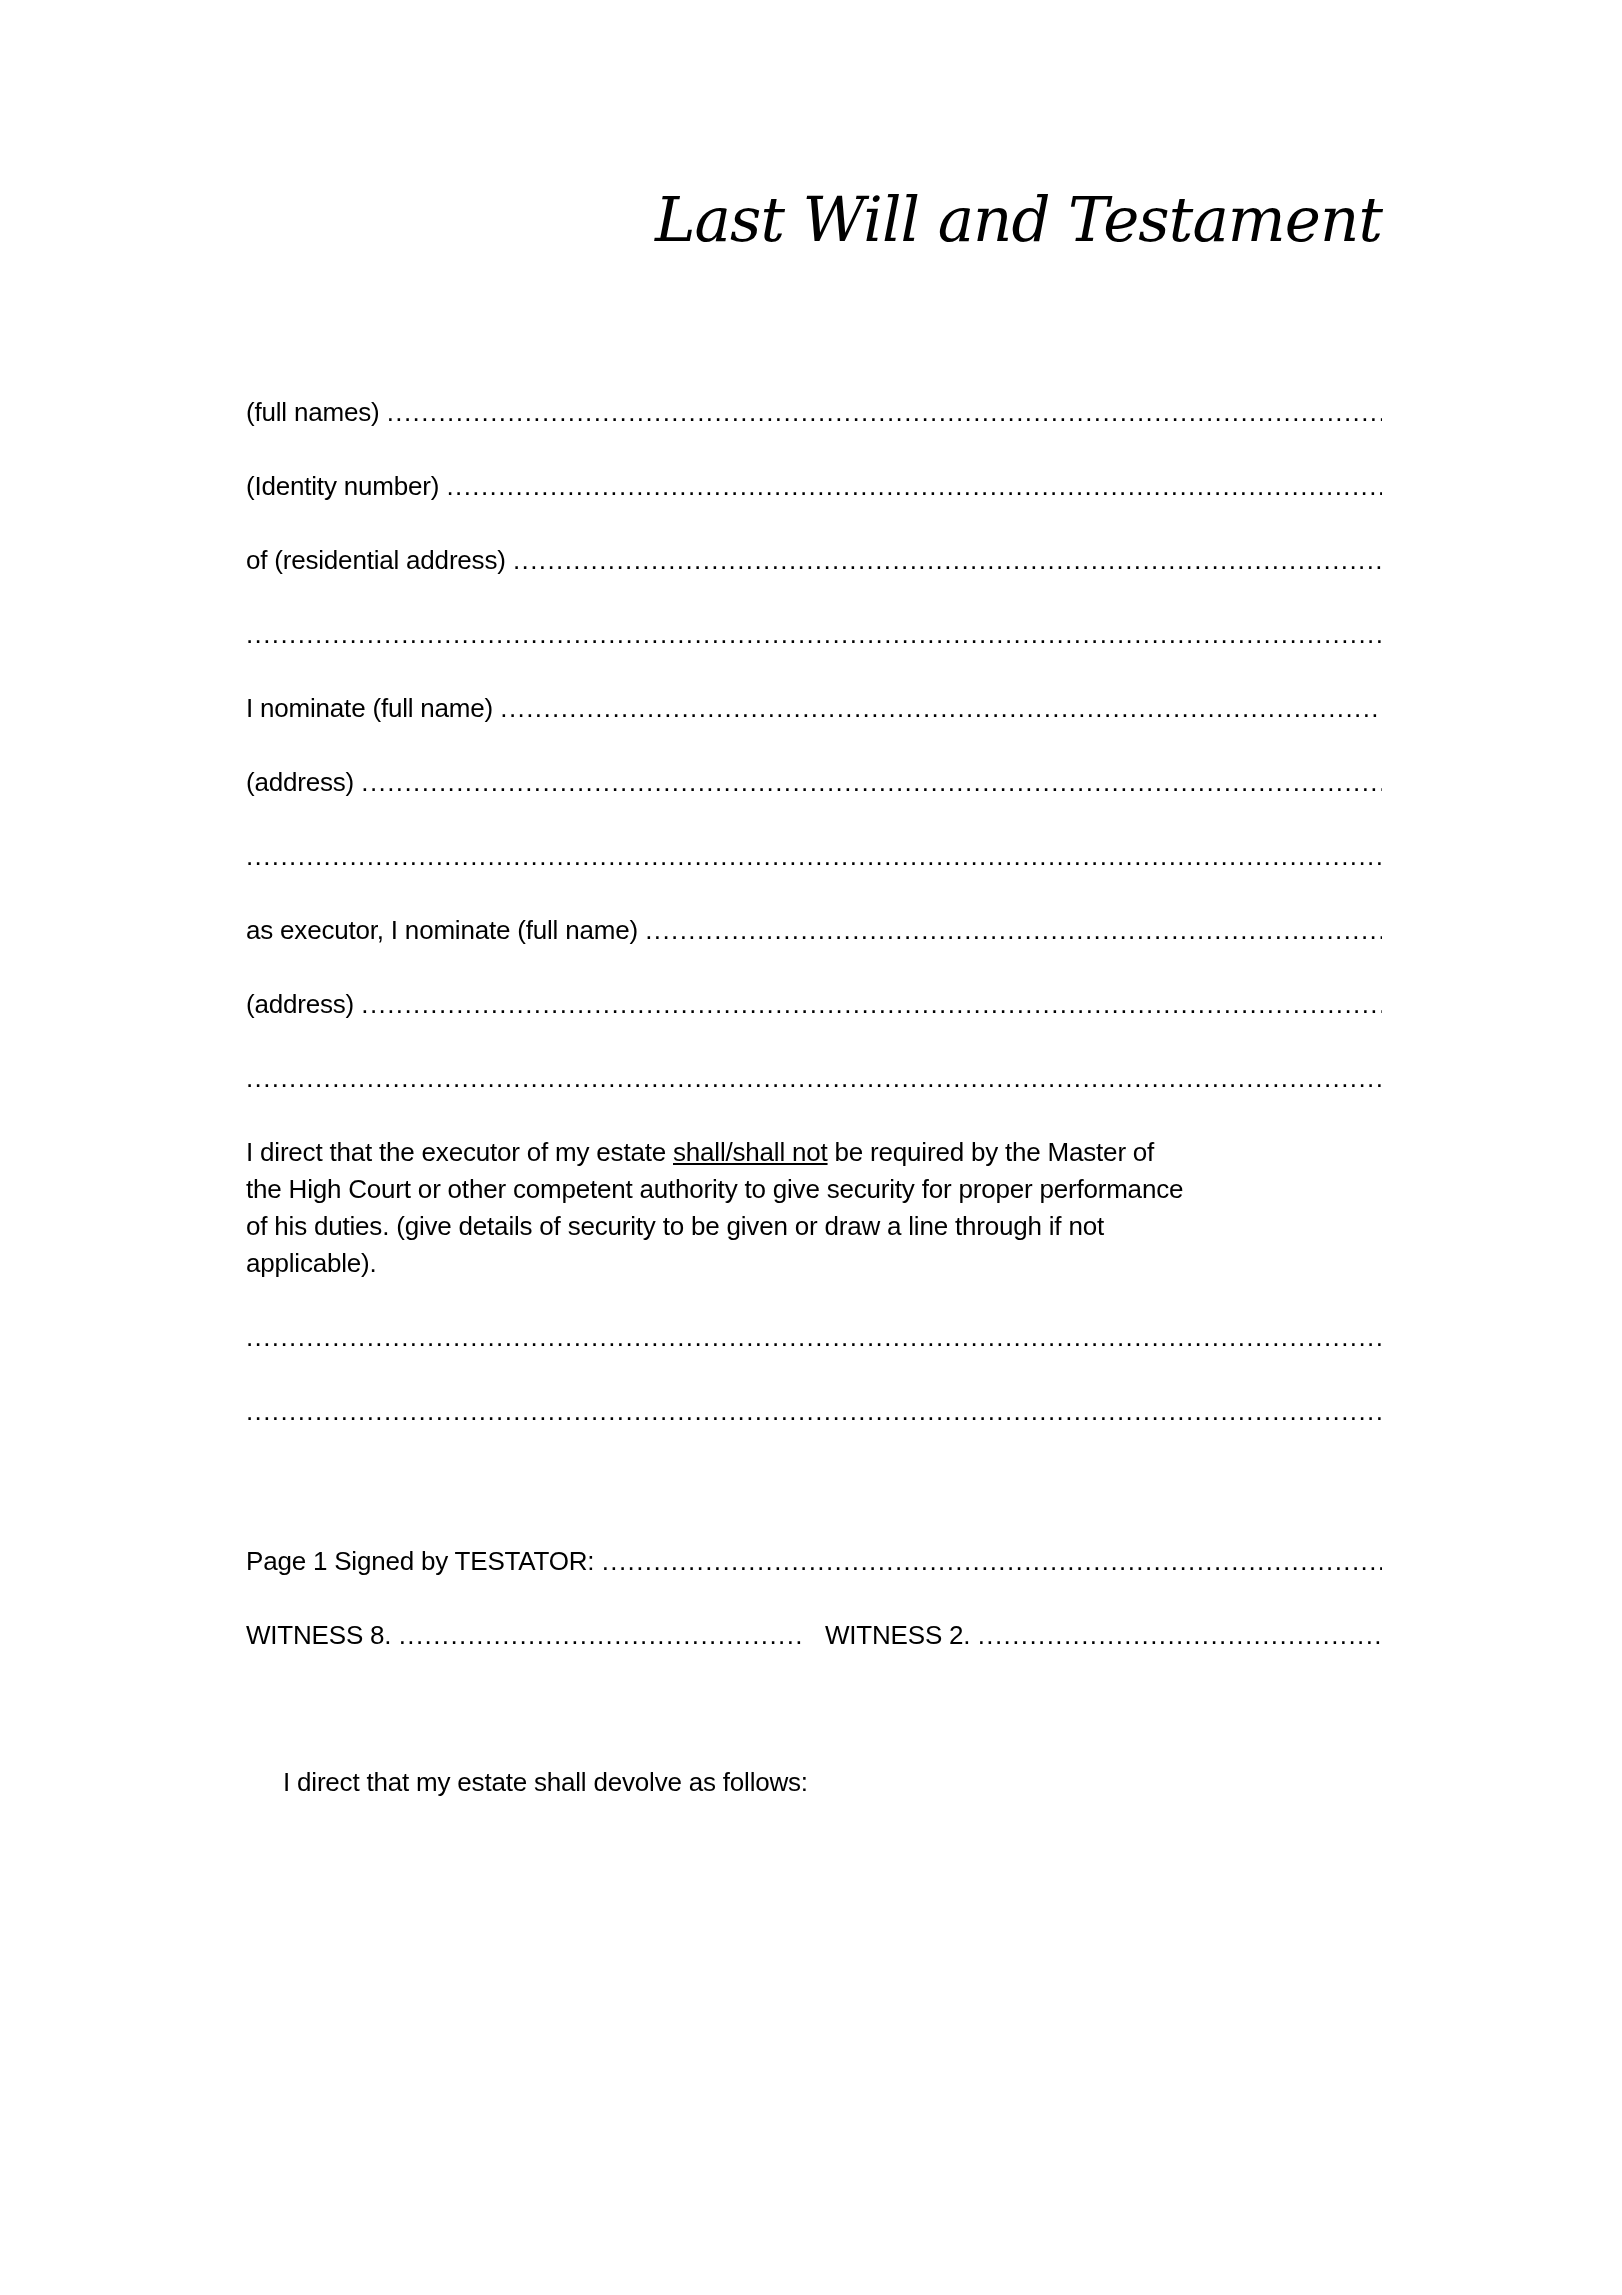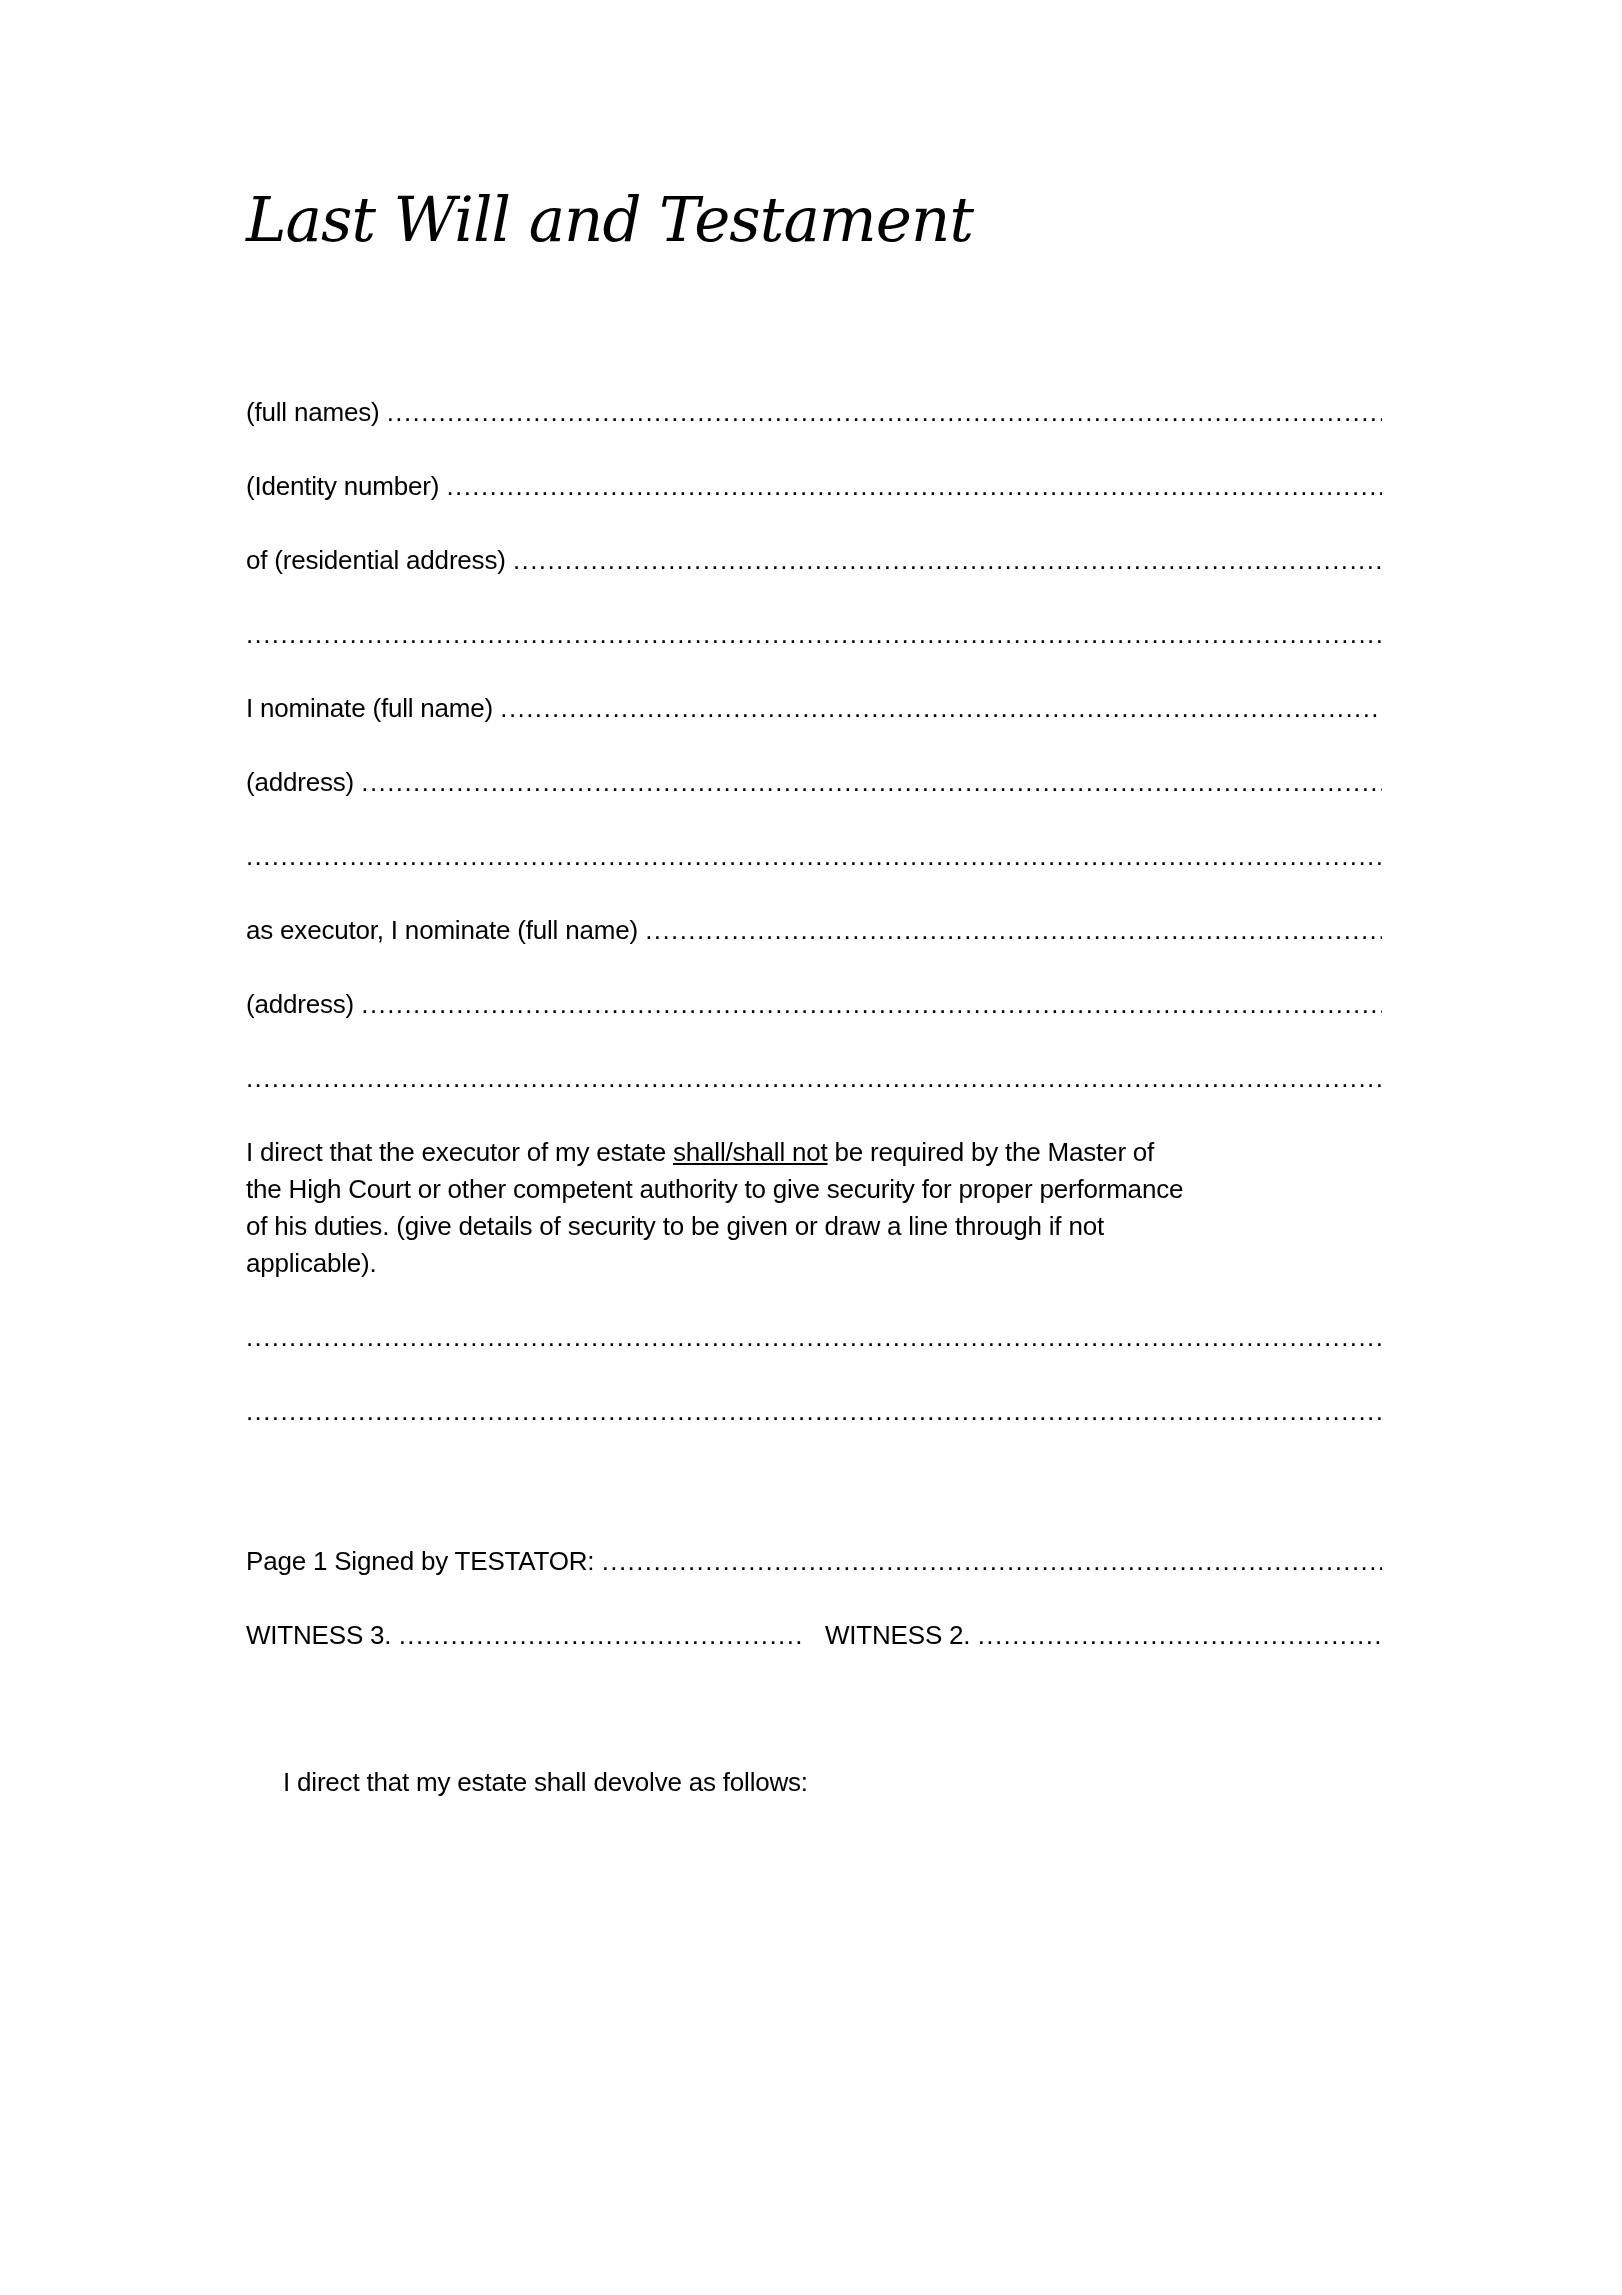--- a/index.html
+++ b/index.html
@@ -19,21 +19,21 @@
     overflow: hidden;
   }
 
   .title {
     font-family: "DejaVu Serif", serif;
     font-style: italic;
     font-weight: 500;
     font-size: 61px;
     line-height: 1.25;
     letter-spacing: -0.9px;
-    text-align: left;
+    text-align: right;
     margin: 0 0 136px 0;
     padding-top: 182px;
   }
 
   .line  { margin: 0 0 37px 0; }
   .para  { margin: 0 0 37px 0; white-space: pre-wrap; }
 
   .row   { display: flex; align-items: baseline; margin: 0 0 37px 0; }
   .label { white-space: nowrap; flex: 0 0 auto; }
 
@@ -118,21 +118,21 @@
   <div class="dotline">............................................................................................................................................................................................................................................................................................................</div>
 
   <div class="dotline">............................................................................................................................................................................................................................................................................................................</div>
 
   <div class="row gap-testator">
     <span class="label">Page 1 Signed by TESTATOR:</span>
     <span class="dots">............................................................................................................................................................................................................................................................................................................</span>
   </div>
 
   <div class="row">
-    <span class="label">WITNESS 3.</span>
+    <span class="label">WITNESS 8.</span>
     <span class="dots">............................................................................................................................................................................................................................................................................................................</span>
     <span class="label witness2-label">WITNESS 2.</span>
     <span class="dots">............................................................................................................................................................................................................................................................................................................</span>
   </div>
 
   <div class="line gap-devolve">I direct that my estate shall devolve as follows:</div>
 
 </div>
 
 

